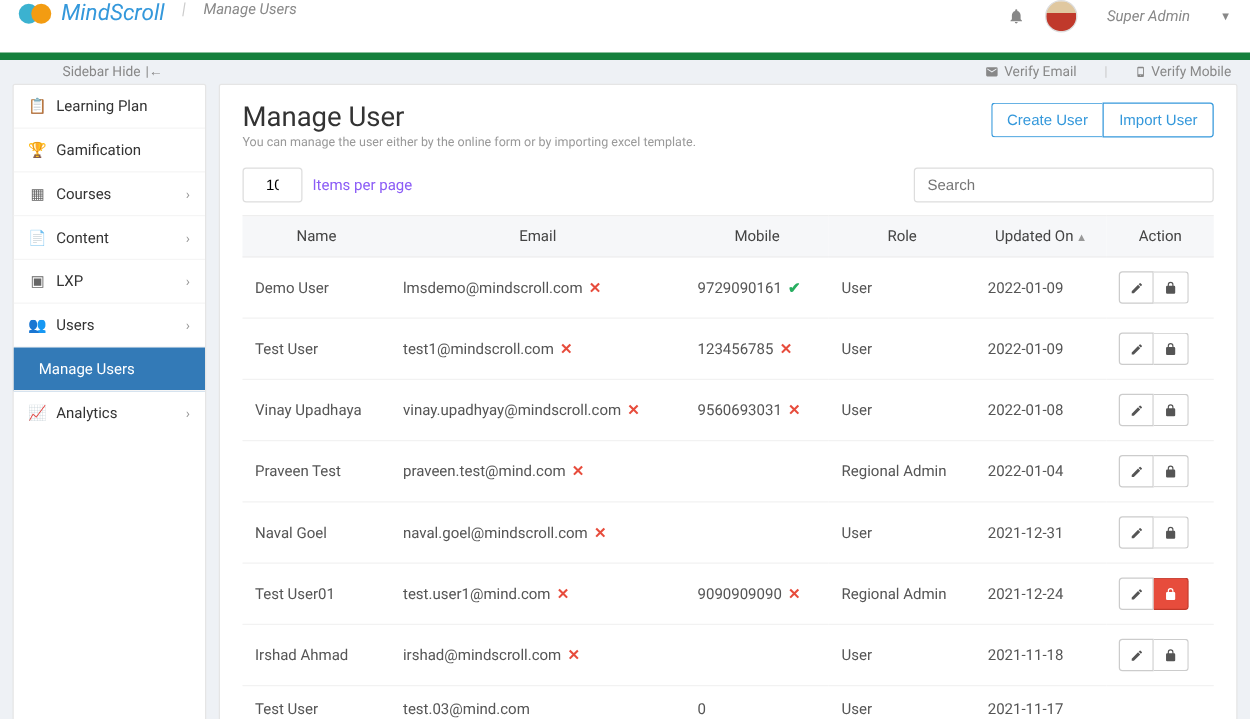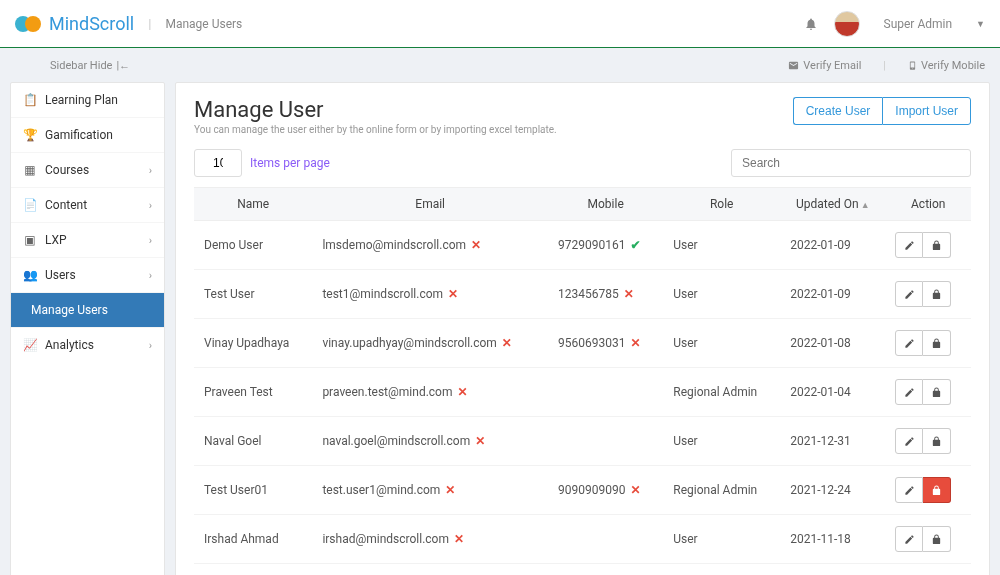--- a/index.html
+++ b/index.html
@@ -1,30 +1,30 @@
 <!DOCTYPE html>
 <html><head>
 <meta charset="utf-8">
 <style>
 * { margin:0; padding:0; box-sizing:border-box; }
 body { font-family:-apple-system,BlinkMacSystemFont,"Segoe UI",Roboto,Arial,sans-serif; font-size:13px; color:#333; background:#eef1f5; }
-.topbar { background:#fff; height:48px; display:flex; align-items:center; padding:0 15px; border-bottom:1px solid #15803d; }
+.topbar { background:#fff; height:48px; display:flex; align-items:flex-start; padding:0 15px; border-bottom:6px solid #15803d;font-style:italic; }
 .logo { display:flex; align-items:center; font-size:18px; color:#3498db; font-weight:400; }
 .logo-icon { width:28px; height:20px; margin-right:6px; position:relative; }
 .logo-icon::before { content:''; position:absolute; width:16px; height:16px; background:#3bb2d0; border-radius:50%; left:0; top:2px; }
 .logo-icon::after { content:''; position:absolute; width:16px; height:16px; background:#f39c12; border-radius:50%; left:10px; top:2px; }
 .divider { color:#ccc; margin:0 14px; }
 .breadcrumb-text { color:#888; font-size:12px; }
 .topbar-right { margin-left:auto; display:flex; align-items:center; gap:16px; }
 .bell-icon { width:14px; height:14px; color:#888; }
 .avatar { width:26px; height:26px; border-radius:50%; background:linear-gradient(to bottom,#e0c8a0 40%,#c0392b 40%); border:1px solid #ddd; }
 .user-menu { display:flex; align-items:center; gap:24px; color:#888; font-size:12px; cursor:pointer; }
 .caret { font-size:9px; }
 
-.subbar { height:34px; display:flex; align-items:center; padding:0 15px; font-size:11px; color:#888; }
+.subbar { height:19px; display:flex; align-items:center; padding:0 15px; font-size:11px; color:#888; }
 .sidebar-hide { display:flex; align-items:center; gap:4px; cursor:pointer; margin-left:35px; }
 .subbar-right { margin-left:auto; display:flex; align-items:center; gap:22px; }
 .verify-link { display:flex; align-items:center; gap:4px; cursor:pointer; }
 .vdiv { color:#ccc; }
 
 .main { display:flex; padding:0 10px 10px 10px; gap:10px; }
 .sidebar { width:155px; background:#fff; border:1px solid #e5e5e5; border-radius:2px; }
 .sidebar-item { display:flex; align-items:center; padding:10px 12px; font-size:12px; color:#333; cursor:pointer; border-bottom:1px solid #f5f5f5; position:relative; }
 .sidebar-item:last-child { border-bottom:none; }
 .sidebar-item-active { background:#337ab7; color:#fff; padding-left:20px; }

